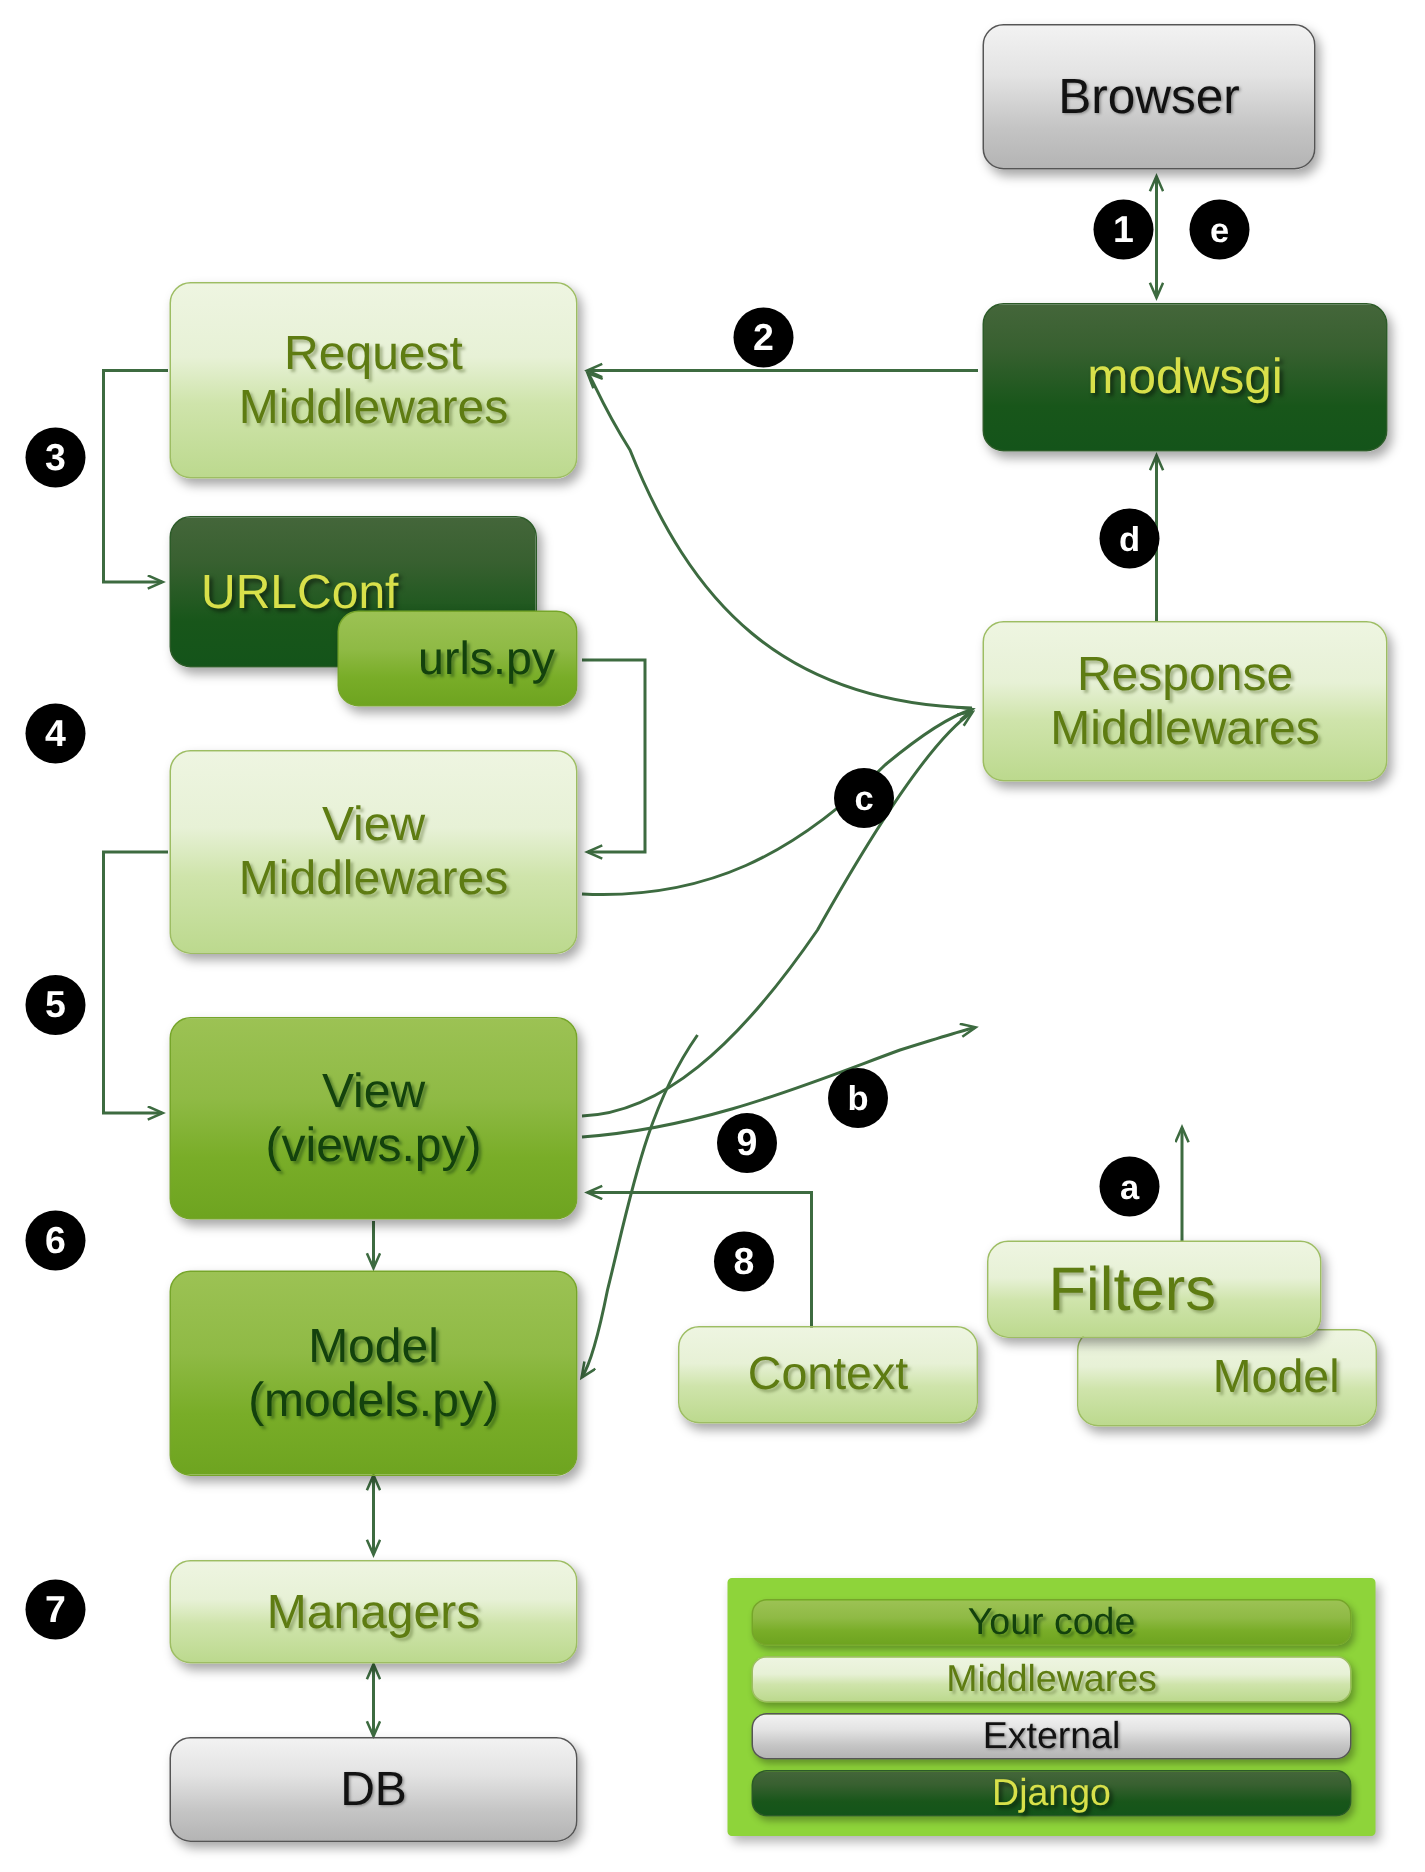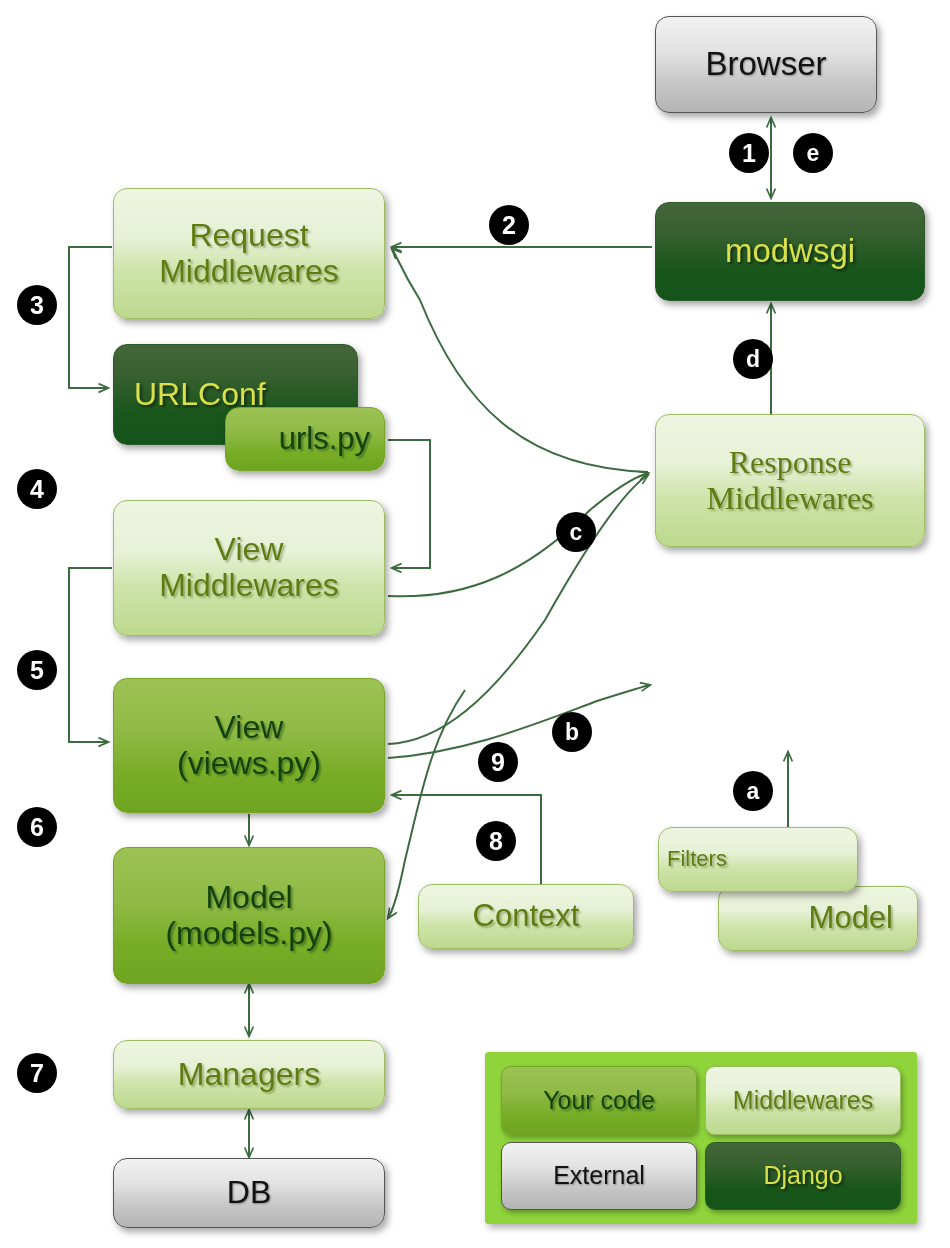--- a/index.html
+++ b/index.html
@@ -89,21 +89,21 @@
     left: 485px;
     top: 1052px;
     width: 432px;
     height: 172px;
     background: #8ed43a;
     border: 1px solid #8ed43a;
     border-radius: 3px;
     box-shadow: 3px 4px 7px rgba(0,0,0,0.3);
     z-index: 6;
     display: grid;
-    grid-template-columns: 1fr 1fr;
+    grid-template-columns: 1fr;
     grid-template-rows: 1fr 1fr;
     gap: 7px 8px;
     padding: 13px 15px;
     box-sizing: border-box;
   }
   .legend-cell {
     border-radius: 10px;
     display: flex;
     align-items: center;
     justify-content: center;
@@ -179,29 +179,29 @@
   <div class="node t-yourcode" style="left:113px; top:678px; width:272px; height:135px; font-size:32px;">View
 (views.py)</div>
 
   <div class="node t-yourcode" style="left:113px; top:847px; width:272px; height:137px; font-size:32px;">Model
 (models.py)</div>
 
   <div class="node t-extendable" style="left:113px; top:1040px; width:272px; height:69px; font-size:32px;">Managers</div>
 
   <div class="node t-external" style="left:113px; top:1158px; width:272px; height:70px; font-size:32px;">DB</div>
 
-  <div class="node t-extendable" style="left:655px; top:414px; width:270px; height:133px; font-size:32px;font-family:Liberation Serif, serif;">Response
+  <div class="node t-extendable" style="left:655px; top:414px; width:270px; height:107px; font-size:32px;">Response
 Middlewares</div>
 
 
-  <div class="node t-extendable" style="left:658px; top:827px; width:200px; height:65px; font-size:22px; z-index:8; justify-content:flex-start; padding-left:8px;">Filters</div>
+  <div class="node t-extendable" style="left:658px; top:827px; width:223px; height:65px; font-size:41px; z-index:8; justify-content:flex-start; padding-left:40px;">Filters</div>
 
   <div class="node t-extendable" style="left:718px; top:886px; width:200px; height:65px; font-size:31px; z-index:7; justify-content:flex-end; padding-right:24px;">Model</div>
 
-  <div class="node t-extendable" style="left:418px; top:884px; width:216px; height:65px; font-size:31px;">Context</div>
+  <div class="node t-extendable" style="left:452px; top:884px; width:200px; height:65px; font-size:31px;">Context</div>
 
   <div class="badge" style="left:729px; top:133px;">1</div>
   <div class="badge small" style="left:793px; top:133px;">e</div>
   <div class="badge" style="left:489px; top:205px;">2</div>
   <div class="badge" style="left:17px; top:285px;">3</div>
   <div class="badge small" style="left:733px; top:339px;">d</div>
   <div class="badge" style="left:17px; top:469px;">4</div>
   <div class="badge small" style="left:556px; top:512px;">c</div>
   <div class="badge" style="left:17px; top:650px;">5</div>
   <div class="badge small" style="left:552px; top:712px;">b</div>

